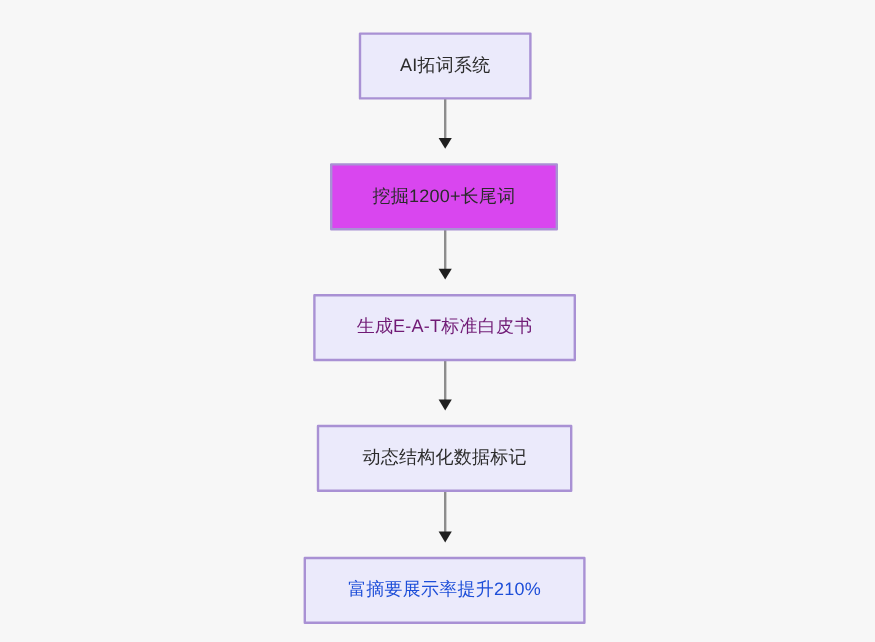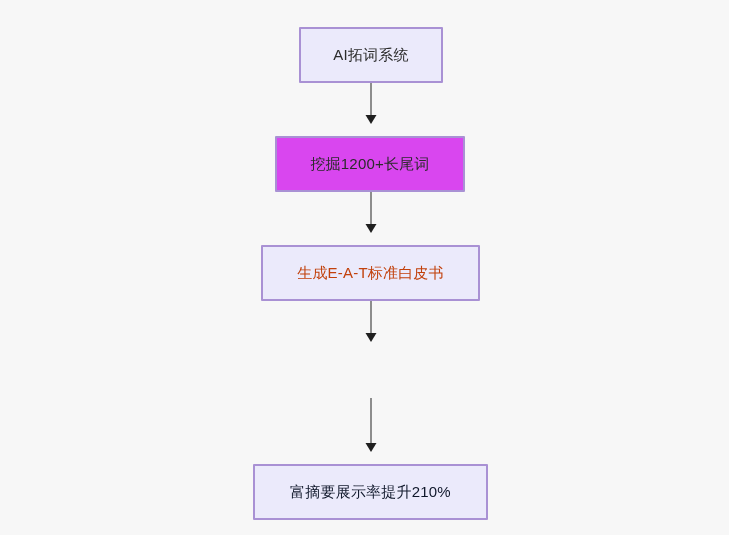--- a/index.html
+++ b/index.html
@@ -93,20 +93,23 @@
     </svg>
 
   <div class="node-layer" id="node-layer">
       <div class="flow-node" style="left: 299px; top: 15px; width: 144px; height: 56px; background: rgb(235, 234, 251); border-color: rgb(169, 145, 212);">
         <span class="node-label" style="color: rgb(43, 43, 43);">AI拓词系统</span>
       </div>
       <div class="flow-node" style="left: 275px; top: 124px; width: 190px; height: 56px; background: #d946ef; border-color: rgb(169, 145, 212);">
         <span class="node-label" style="color: rgb(43, 43, 43);">挖掘1200+长尾词</span>
       </div>
       <div class="flow-node" style="left: 261px; top: 233px; width: 219px; height: 56px; background: rgb(235, 234, 251); border-color: rgb(169, 145, 212);">
-        <span class="node-label" style="color: #c2410c;">生成E-A-T标准白皮书</span>
+        <span class="node-label" style="color: #701a75;">生成E-A-T标准白皮书</span>
+      </div>
+      <div class="flow-node" style="left: 264px; top: 342px; width: 213px; height: 56px; background: rgb(235, 234, 251); border-color: rgb(169, 145, 212);">
+        <span class="node-label" style="color: rgb(43, 43, 43);">动态结构化数据标记</span>
       </div>
       <div class="flow-node" style="left: 253px; top: 452px; width: 235px; height: 56px; background: rgb(235, 234, 251); border-color: rgb(169, 145, 212);">
-        <span class="node-label" style="color: #0f172a;">富摘要展示率提升210%</span>
+        <span class="node-label" style="color: #1d4ed8;">富摘要展示率提升210%</span>
       </div>
     </div>
 
 </div>
 
 </body></html>

